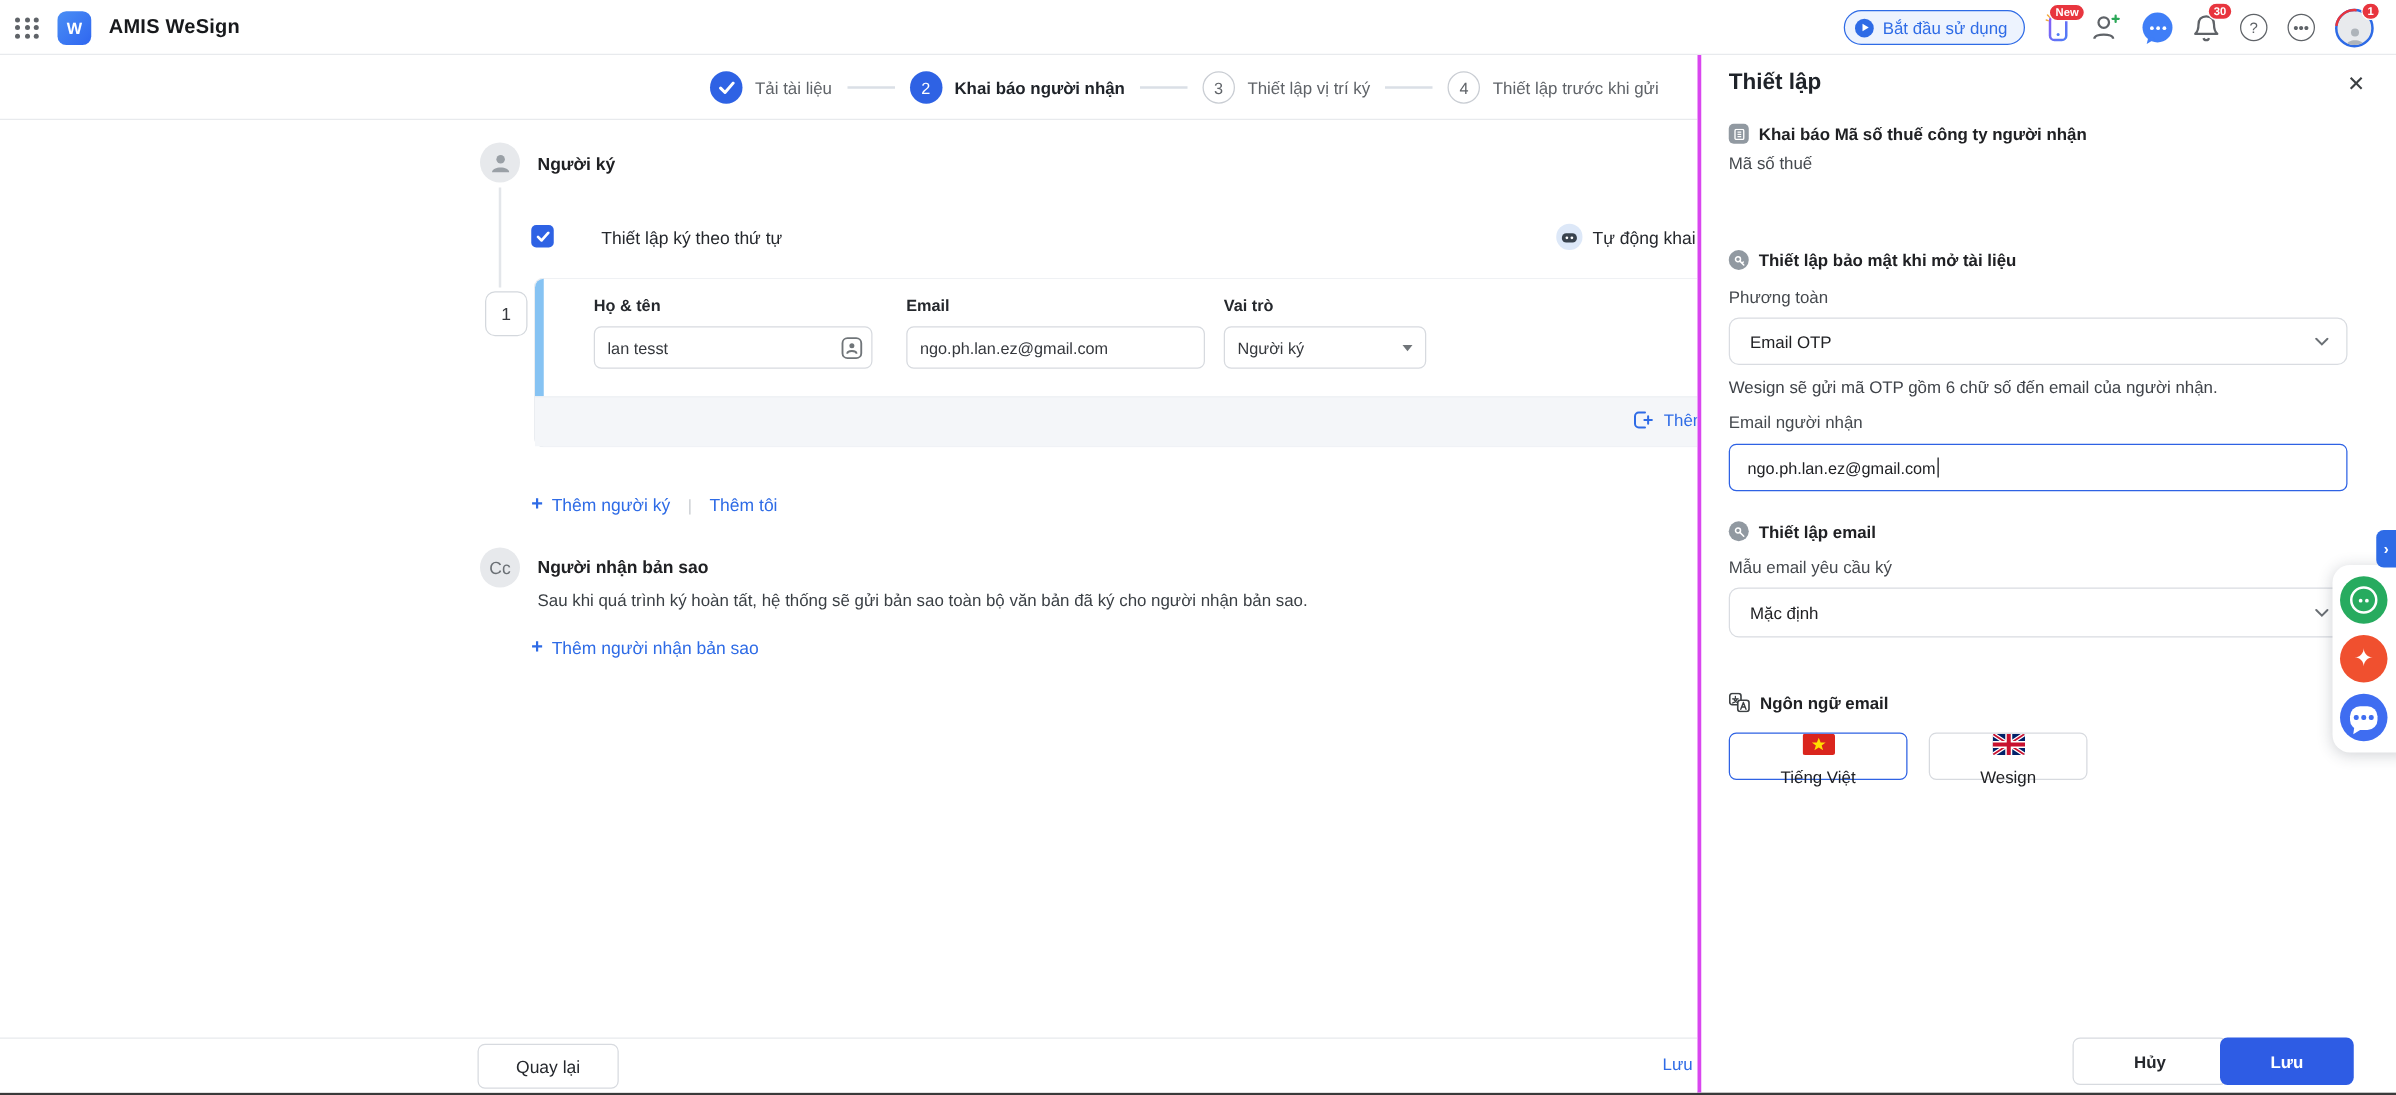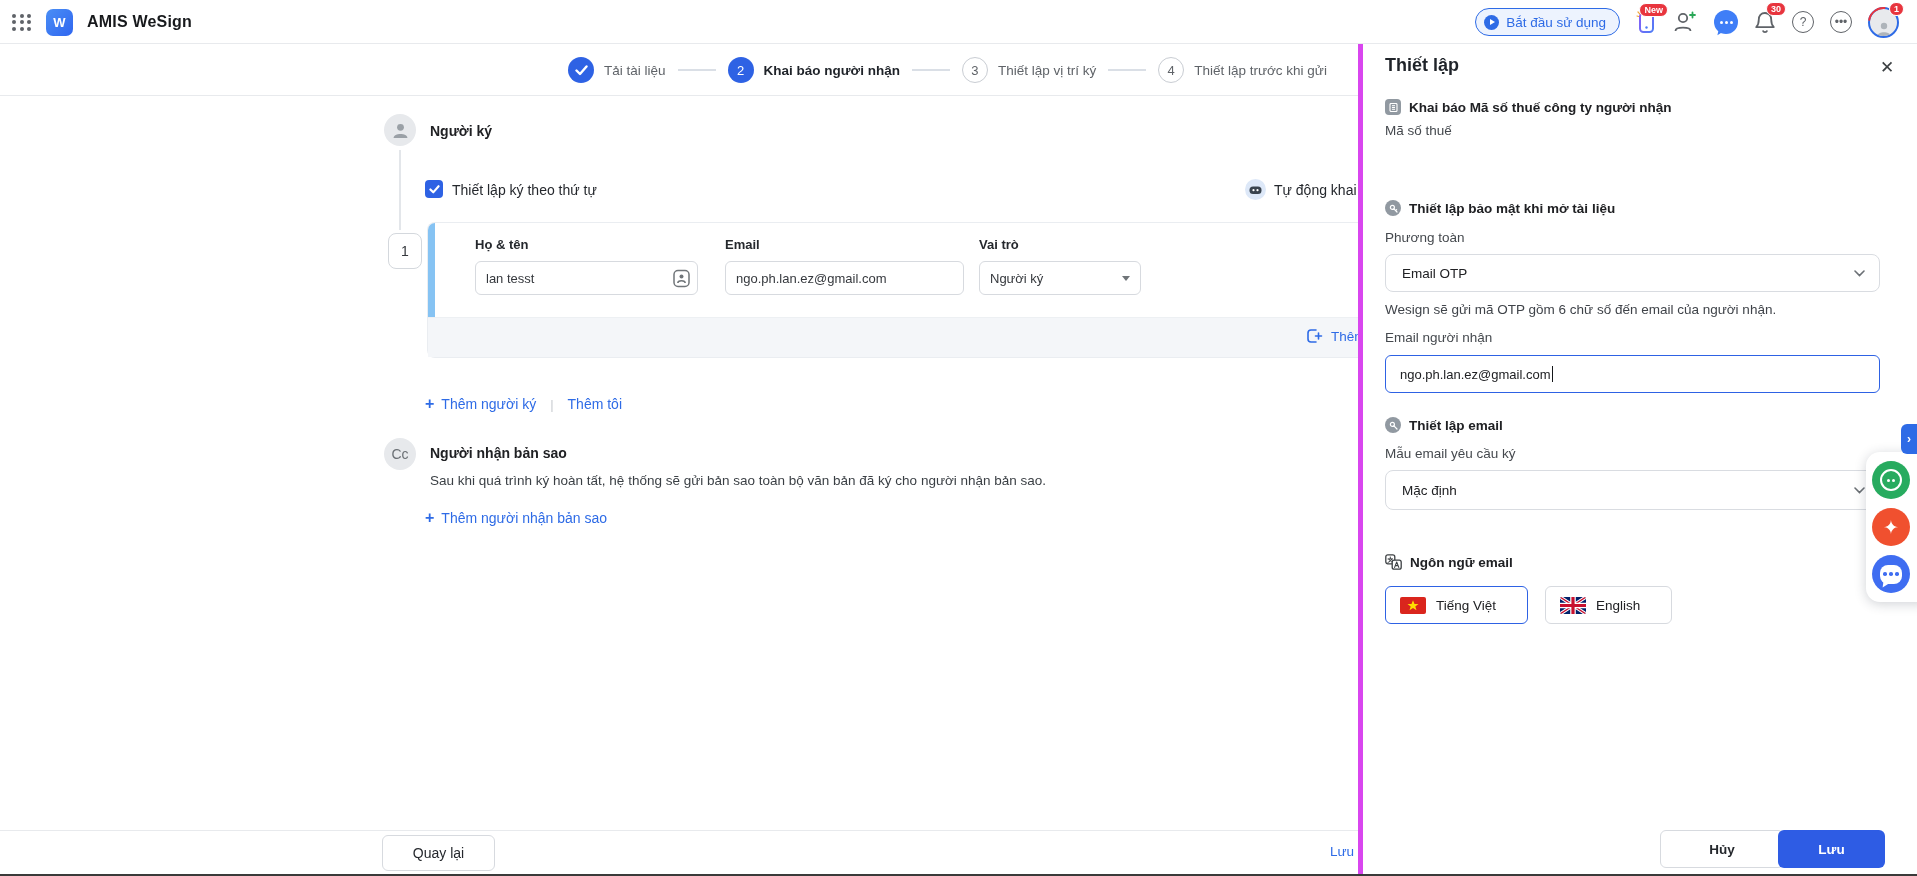--- a/index.html
+++ b/index.html
@@ -42,56 +42,56 @@
   .step-label { font-size:13.5px; color:#5f6368; }
   .step.current .step-label { color:#1f2329; font-weight:bold; }
   .step-link { width:38px; height:1.5px; background:#dadfe6; margin:0 12px; }
   
   .main { position:absolute; left:0; top:96px; width:1358px; height:780px; background:#fff; overflow:hidden; }
   .pos { position:absolute; }
   .sec-avatar { width:32px; height:32px; border-radius:50%; background:#e7e9ec; display:flex; align-items:center; justify-content:center; color:#6b7075; }
   .bold-title { font-size:14px; font-weight:bold; color:#202124; }
   .v-line { width:1.5px; background:#e3e6ea; }
   .checkbox { width:18px; height:18px; border-radius:4px; background:#2e62e4; display:flex; align-items:center; justify-content:center; cursor:pointer; }
-  .cb-label { font-size:14px; color:#25282d; }
+  .cb-label { font-size:14px; color:#25282d;margin-left:29px; }
   .autofill { display:flex; align-items:center; gap:8px; white-space:nowrap; font-size:14px; color:#25282d; }
   .robot-ic { width:21px; height:21px; border-radius:50%; background:#dde8f8; display:flex; align-items:center; justify-content:center; }
   
   .signer-card { position:absolute; left:427px; top:222px; width:931px; height:136px; background:#fff; border:1px solid #eaedf1; border-right:none; border-radius:8px 0 0 8px; }
   .accent { position:absolute; left:0; top:0; width:7px; height:95px; background:#86c3f3; border-radius:8px 0 0 0; }
   .num-box { position:absolute; left:-40px; top:10px; width:34px; height:36px; background:#fff; border:1px solid #d4d8dd; border-radius:8px; display:flex; align-items:center; justify-content:center; font-size:14px; color:#35383d; }
   .col-label { position:absolute; top:14px; font-size:13px; font-weight:bold; color:#25282d; }
   .tin { position:absolute; top:38px; height:34px; border:1px solid #d7dadf; border-radius:6px; font-size:13px; color:#35383d; padding:0 10px; font-family:inherit; background:#fff; }
   .tin-ic { position:absolute; top:46px; }
   .tsel { position:absolute; top:38px; height:34px; border:1px solid #d7dadf; border-radius:6px; background:#fff; display:flex; align-items:center; justify-content:space-between; padding:0 10px; font-size:13px; color:#35383d; cursor:pointer; }
   .caret-down { width:0; height:0; border-left:4.5px solid transparent; border-right:4.5px solid transparent; border-top:5px solid #707579; }
   .card-footer { position:absolute; left:0; right:0; bottom:0; height:40px; background:#f4f6f9; border-top:1px solid #edf0f3; border-radius:0; }
   .add-inline { position:absolute; left:878px; top:10px; display:flex; align-items:center; gap:8px; color:#2e6be6; font-size:13.5px; white-space:nowrap; cursor:pointer; }
   .blue-link { color:#2e6be6; font-size:14px; cursor:pointer; display:inline-flex; align-items:center; gap:7px; }
   .plus-g { font-size:16px; font-weight:bold; line-height:14px; }
   .link-sep { color:#c9ccd1; font-size:13px; }
   .cc-desc { font-size:13.5px; color:#3a3f44; }
   .main-footer { position:absolute; left:0; bottom:0; width:1358px; height:46px; border-top:1px solid #e8eaed; background:#fff; }
   .btn-outline { background:#fff; border:1px solid #d7dadf; border-radius:6px; font-size:14px; color:#25282d; font-family:inherit; cursor:pointer; }
   
-  .panel { position:absolute; left:1358px; top:44px; width:559px; height:832px; background:#fff; border-left:5px solid #d946ef; z-index:20; }
+  .panel { position:absolute; left:1358px; top:44px; width:559px; height:832px; background:#fff; border-left:3px solid #d946ef; z-index:20; }
   .panel .in { position:absolute; left:22px; }
   .panel-title { font-size:18px; font-weight:bold; color:#1f2329; }
   .close-x { position:absolute; left:514px; top:14px; width:20px; height:20px; cursor:pointer; color:#3c4043; font-size:17px; line-height:20px; text-align:center; }
   .sec-head { display:flex; align-items:center; gap:8px; font-size:13.5px; font-weight:bold; color:#202124; }
   .sec-ic { width:16px; height:16px; border-radius:4px; background:#9199a1; display:flex; align-items:center; justify-content:center; flex:0 0 auto; }
   .sec-ic.round { border-radius:50%; }
   .f-label { font-size:13.5px; color:#45494e; }
   .p-input { width:495px; height:36px; border:1px solid #d9dce1; border-radius:8px; font-size:13px; color:#202124; padding:0 14px; font-family:inherit; }
   .p-input::placeholder { color:#9aa0a6; }
   .p-select { width:495px; height:38px; border:1px solid #d9dce1; border-radius:8px; background:#fff; display:flex; align-items:center; justify-content:space-between; padding:0 14px 0 16px; font-size:13.5px; color:#202124; cursor:pointer; }
   .help-txt { font-size:13.5px; color:#3f4349; }
   .email-focus { width:495px; height:38px; border:1.5px solid #2e62e4; border-radius:6px; background:#fff; display:flex; align-items:center; padding:0 14px; font-size:13px; color:#202124; cursor:text; }
   .type-caret { display:inline-block; width:1px; height:16px; background:#15171a; margin-left:1px; }
-  .lang-btn { position:absolute; height:38px; border-radius:6px; background:#fff; display:flex; align-items:center; gap:10px; padding:0 14px; font-size:13.5px; color:#202124; cursor:pointer; }
+  .lang-btn { position:absolute; height:38px; border-radius:6px; background:#fff; display:flex; align-items:center; gap:10px; padding:0 14px; font-size:13.5px; color:#202124; cursor:pointer;flex-direction:column; }
   .lang-btn.sel { border:1.5px solid #2e62e4; }
   .lang-btn.unsel { border:1px solid #d7dadf; }
   .flag { width:26px; height:17px; border-radius:2px; overflow:hidden; flex:0 0 auto; }
   .btn-cancel { position:absolute; left:297px; top:786px; width:124px; height:38px; background:#fff; border:1px solid #d7dadf; border-radius:6px; font-size:13.5px; font-weight:bold; color:#25282d; font-family:inherit; cursor:pointer; }
   .btn-save { position:absolute; left:415px; top:786px; width:107px; height:38px; background:#2e5ce4; border:none; border-radius:6px; font-size:13.5px; font-weight:bold; color:#fff; font-family:inherit; cursor:pointer; }
   
   .float-tab { position:absolute; left:1901px; top:424px; width:16px; height:30px; background:#2e6be6; border-radius:6px 0 0 6px; color:#fff; display:flex; align-items:center; justify-content:center; font-size:12px; font-weight:bold; z-index:40; cursor:pointer; }
   .float-card { position:absolute; left:1866px; top:452px; width:60px; height:150px; background:#fff; border-radius:14px 0 0 14px; box-shadow:0 2px 12px rgba(40,50,70,.22); z-index:39; }
   .fab { position:absolute; left:6px; width:38px; height:38px; border-radius:50%; display:flex; align-items:center; justify-content:center; cursor:pointer; }
   .fab.green { top:9px; background:#27ab5f; }
@@ -379,21 +379,21 @@
     <div class="lang-btn unsel" style="left:182px; top:542px; width:127px;">
       <span class="flag">
         <svg width="26" height="17" viewBox="0 0 26 17">
           <rect width="26" height="17" fill="#012169"></rect>
           <path d="M0,0 L26,17 M26,0 L0,17" stroke="#fff" stroke-width="3.4"></path>
           <path d="M0,0 L26,17 M26,0 L0,17" stroke="#C8102E" stroke-width="1.4"></path>
           <path d="M13,0 V17 M0,8.5 H26" stroke="#fff" stroke-width="5.6"></path>
           <path d="M13,0 V17 M0,8.5 H26" stroke="#C8102E" stroke-width="3.2"></path>
         </svg>
       </span>
-      <span>English</span>
+      <span>Wesign</span>
     </div>
 
     <button class="btn-cancel">Hủy</button>
     <button class="btn-save">Lưu</button>
   </div>
 
   <div class="float-tab">›</div>
   <div class="float-card">
     <div class="fab green">
       <span class="ring">

